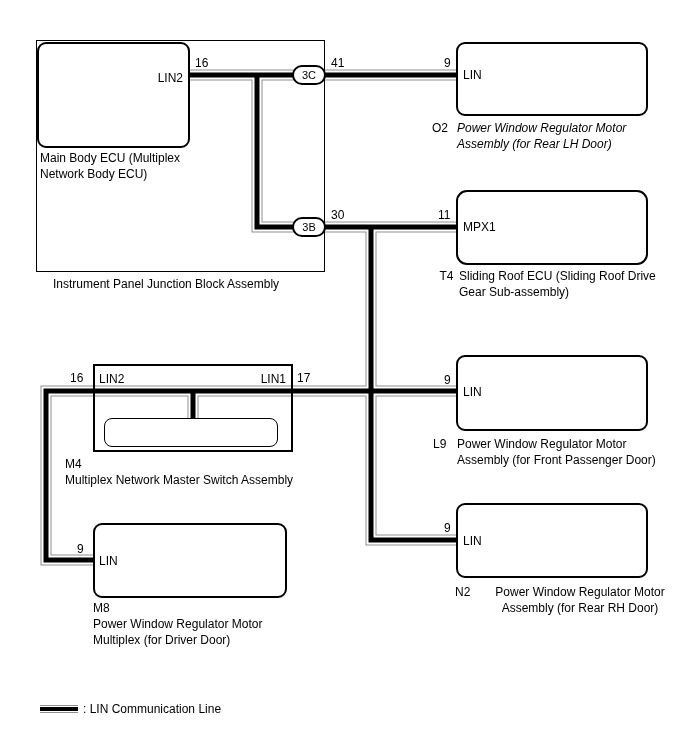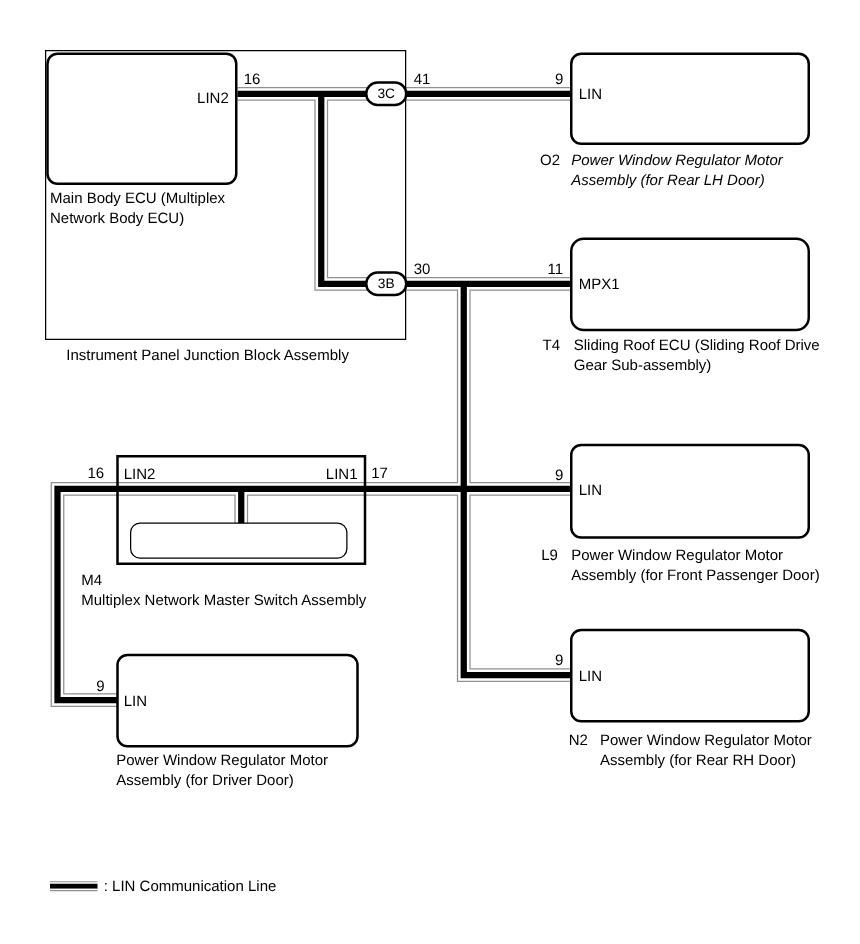--- a/index.html
+++ b/index.html
@@ -105,41 +105,42 @@
   </div>
 
   <div class="cap" style="left:53px;top:276px;">Instrument Panel Junction Block Assembly</div>
 
   <div class="cap row" style="left:432px;top:120px;">
     <span class="code" style="width:25px;">O2</span>
     <span class="desc" style="width:200px;font-style:italic;">Power Window Regulator Motor Assembly (for Rear LH Door)</span>
   </div>
 
   <div class="cap row" style="left:434px;top:268px;">
-    <span class="code" style="width:25px;">T4</span>
+    <span class="code" style="width:25px;text-align:center;">T4</span>
     <span class="desc" style="width:205px;">Sliding Roof ECU (Sliding Roof Drive Gear Sub-assembly)</span>
   </div>
 
   <div class="cap row" style="left:433px;top:436px;">
     <span class="code" style="width:24px;">L9</span>
     <span class="desc" style="width:222px;">Power Window Regulator Motor Assembly (for Front Passenger Door)</span>
   </div>
 
   <div class="cap row" style="left:455px;top:584px;">
     <span class="code" style="width:25px;">N2</span>
-    <span class="desc" style="width:200px;">Power Window Regulator Motor Assembly (for Rear RH Door)</span>
+    <span class="desc" style="width:200px;text-align:center;">Power Window Regulator Motor Assembly (for Rear RH Door)</span>
   </div>
 
   <div class="cap" style="left:65px;top:456px;">
     <div>M4</div>
     <div class="desc" style="width:270px;">Multiplex Network Master Switch Assembly</div>
   </div>
 
   <div class="cap" style="left:93px;top:600px;">
-    <div class="desc" style="width:215px;">Power Window Regulator Motor Assembly (for Driver Door)</div>
+    <div>M8</div>
+    <div class="desc" style="width:215px;">Power Window Regulator Motor Multiplex (for Driver Door)</div>
   </div>
 
   <div class="legend" style="left:40px;top:702px;">
     <span class="swatch">
       <span class="g"></span>
         <span class="w"></span>
         <span class="b"></span>
         <span class="w"></span>
         <span class="g"></span>
     </span>

